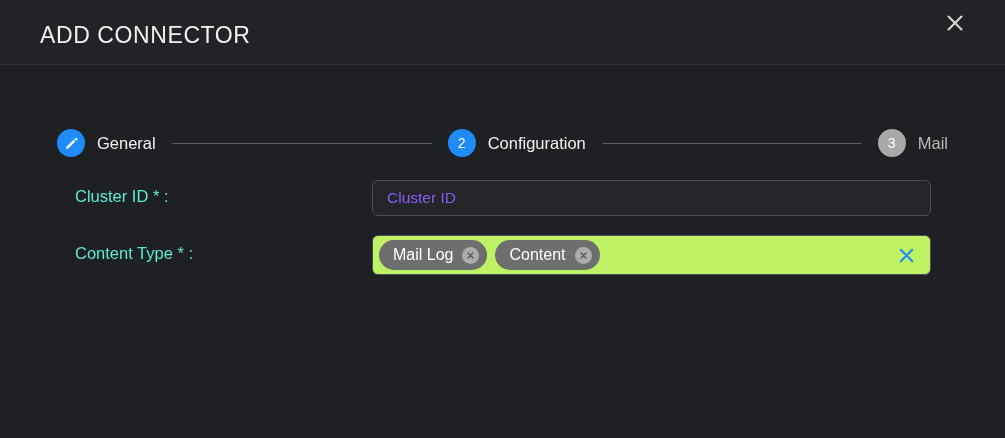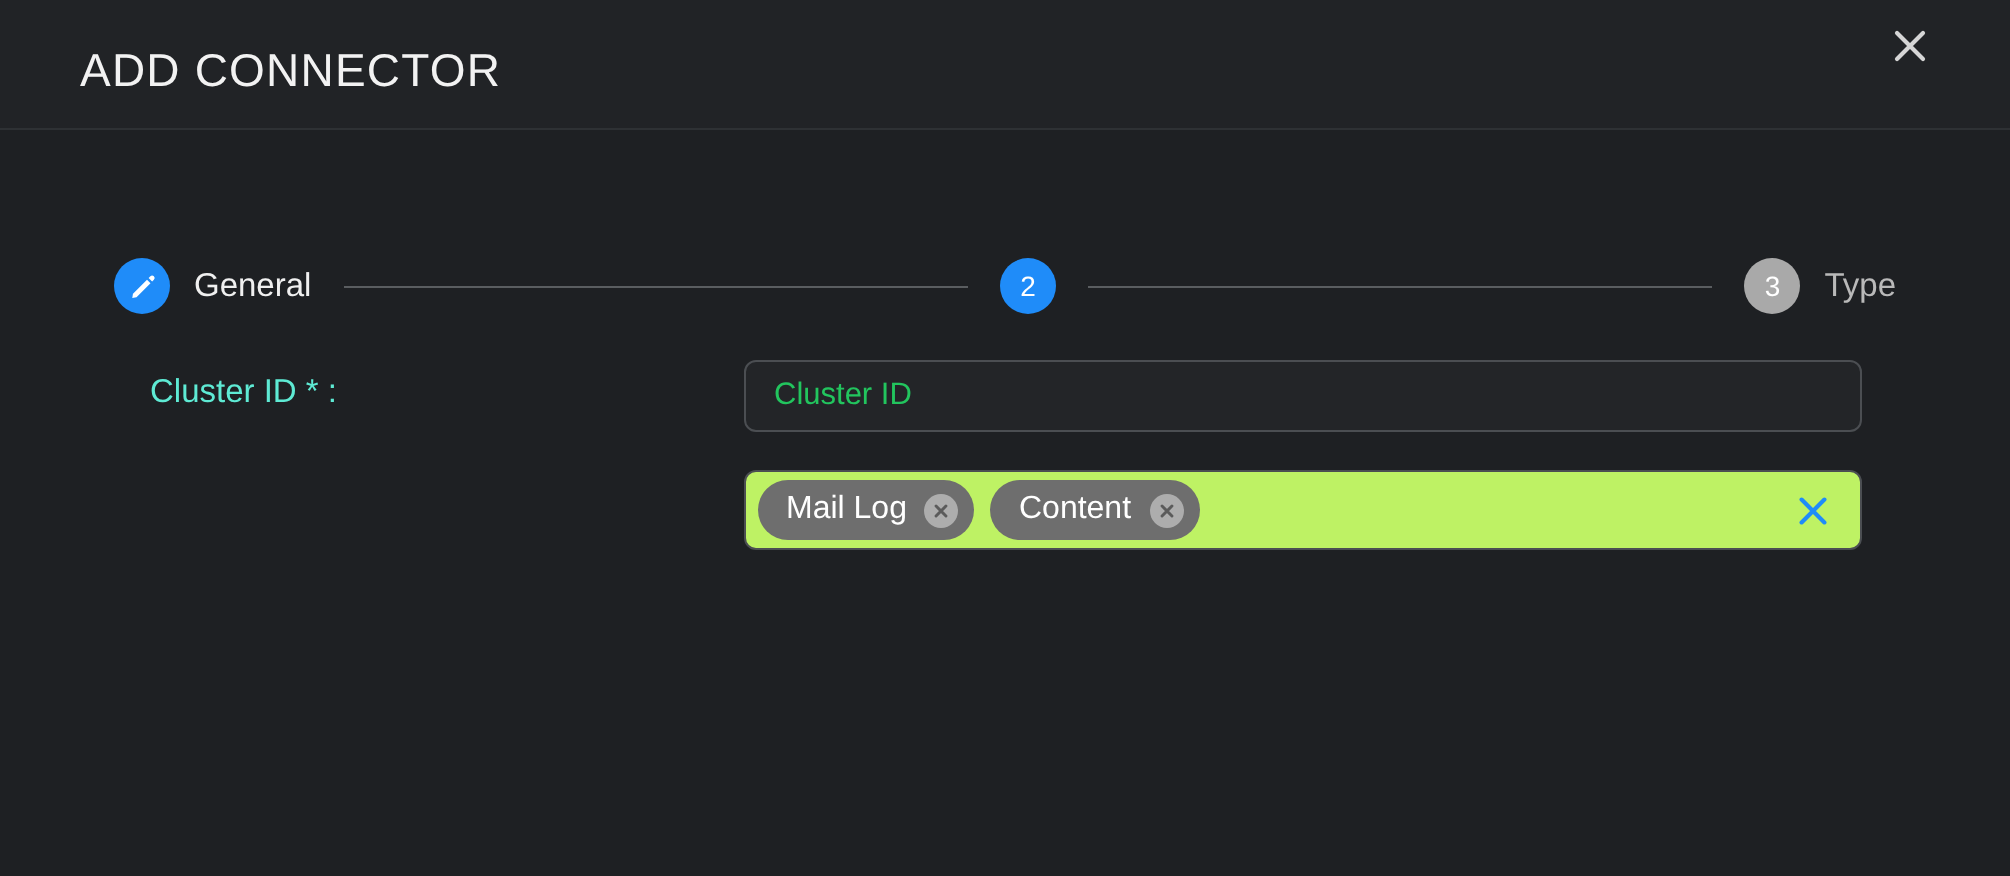--- a/index.html
+++ b/index.html
@@ -137,21 +137,21 @@
     height: 40px;
     top: 3px;
     background: #bef264;
   }
   .field-placeholder {
     position: absolute;
     left: 14px;
     top: 50%;
     transform: translateY(-50%);
     font-size: 15.5px;
-    color: #22c55e;
+    color: #8b5cf6;
     white-space: nowrap;
   }
   .field-value-mask {
     position: absolute;
     left: 14px;
     top: 50%;
     transform: translateY(-50%);
     font-size: 15px;
     letter-spacing: 1.2px;
     color: #9a9da1;
@@ -241,42 +241,44 @@
           <path d="M16.5 4.8 L17.9 3.4 A1.9 1.9 0 0 1 20.7 6.2 L19.3 7.6 Z" fill="#ffffff"></path>
         </svg>
       </div>
       <div class="step-label on">General</div>
     </div>
 
     <div class="step-line"></div>
 
     <div class="step">
       <div class="step-circle active">2</div>
+      <div class="step-label on">Configuration</div>
     </div>
 
     <div class="step-line"></div>
 
     <div class="step">
       <div class="step-circle inactive">3</div>
-      <div class="step-label off">Type</div>
+      <div class="step-label off">Mail</div>
     </div>
 
   </div>
 
   <div class="form">
 
     <div class="form-row">
       <div class="form-label">Cluster ID * :</div>
       <div class="field">
         <div class="field-placeholder">Cluster ID</div>
       </div>
     </div>
 
 
     <div class="form-row">
+      <div class="form-label">Content Type * :</div>
       <div class="field chips-field">
         <div class="chips-wrap">
 
           <div class="chip">
             <span>Mail Log</span>
             <span class="chip-remove">
               <svg width="11" height="11" viewBox="0 0 12 12" aria-hidden="true">
                 <path d="M3.3 3.3 L8.7 8.7 M8.7 3.3 L3.3 8.7" stroke="#5b5b5b" stroke-width="1.6" stroke-linecap="round" fill="none"></path>
               </svg>
             </span>

